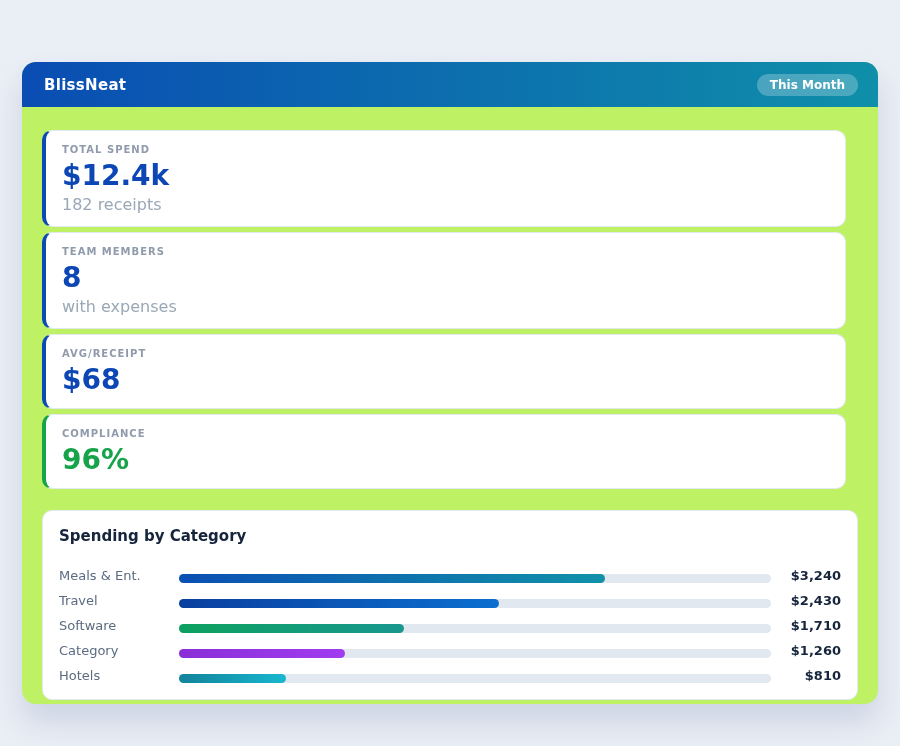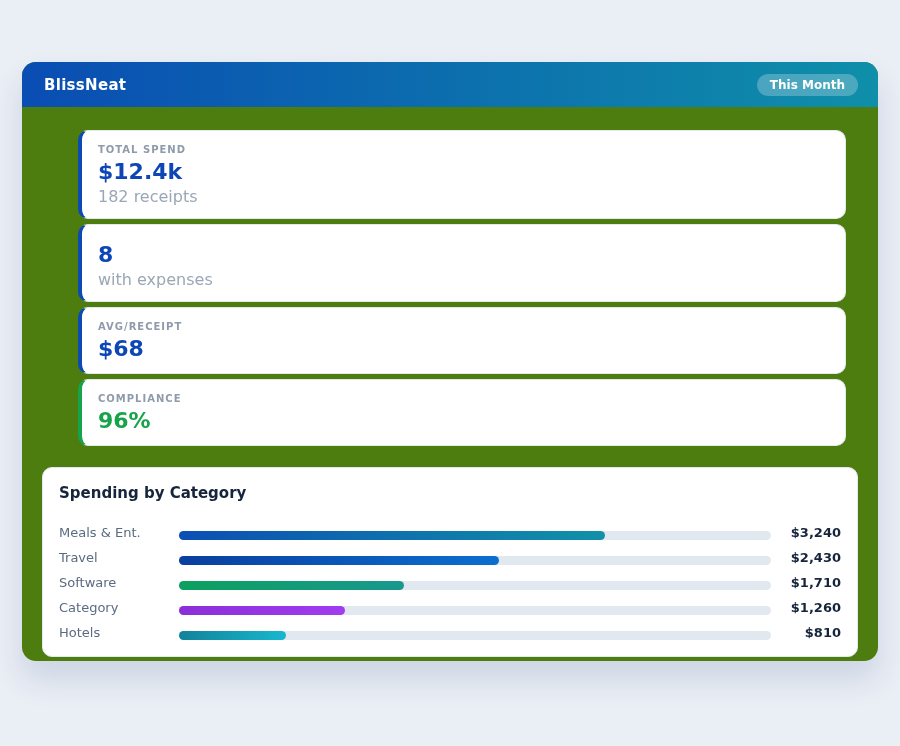--- a/index.html
+++ b/index.html
@@ -6,52 +6,52 @@
   html,body { width:900px; height:746px; }
   .page {
     width:900px; height:746px;
     background:#eaeef5;
     position:relative;
     font-family:"DejaVu Sans", sans-serif;
     overflow:hidden;
   }
   .app-card {
     position:absolute; left:22px; top:62px; width:856px;
-    background:#4d7c0f;
+    background:#bef264;
     border-radius:14px;
     box-shadow:0 18px 30px rgba(40,70,130,0.15);
     overflow:hidden;
   }
   .header {
     height:45px;
     background:linear-gradient(90deg,#0a4db3,#0f8fa9);
     display:flex; align-items:center; justify-content:space-between;
     padding:0 20px 0 22px;
   }
   .app-title { color:#ffffff; font-size:15px; font-weight:bold; letter-spacing:0.3px; }
   .badge {
     background:rgba(255,255,255,0.25);
     color:#ffffff; font-size:12px; font-weight:bold;
     padding:4px 13px; border-radius:999px;
     cursor:pointer;
   }
-  .stats { padding:23px 32px 0 20px;margin-left:36px; }
+  .stats { padding:23px 32px 0 20px; }
   .stat-card {
     background:#ffffff;
     border:1px solid #e3e9f1;
     border-left:4px solid #0d4ab3;
     border-radius:10px;
     padding:13px 16px 12px 16px;
     margin-bottom:5px;
   }
   .stat-label {
     font-size:10px; font-weight:bold; letter-spacing:1px;
     color:#8f9aab; text-transform:uppercase;
   }
-  .stat-value { font-size:22px; font-weight:bold; color:#0d47b5; margin-top:4px; }
+  .stat-value { font-size:28px; font-weight:bold; color:#0d47b5; margin-top:4px; }
   .stat-sub { font-size:16px; color:#9aa7b5; margin-top:3px; }
   .spend-card {
     margin:21px 20px 4px 20px;
     background:#ffffff;
     border:1px solid #e3e9f1;
     border-radius:10px;
     padding:16px;
   }
   .spend-title { font-size:15px; font-weight:bold; color:#16253c; margin-bottom:13px; }
   .cat-row { display:flex; align-items:flex-end; height:25px; }
@@ -74,20 +74,21 @@
       <span class="badge">This Month</span>
     </div>
 
     <div class="stats">
       <div class="stat-card" style="border-left-color: rgb(13, 74, 179);">
         <div class="stat-label">TOTAL SPEND</div>
         <div class="stat-value" style="color: rgb(13, 71, 181);">$12.4k</div>
         <div class="stat-sub">182 receipts</div>
       </div>
       <div class="stat-card" style="border-left-color: rgb(13, 74, 179);">
+        <div class="stat-label">TEAM MEMBERS</div>
         <div class="stat-value" style="color: rgb(13, 71, 181);">8</div>
         <div class="stat-sub">with expenses</div>
       </div>
       <div class="stat-card" style="border-left-color: rgb(13, 74, 179);">
         <div class="stat-label">AVG/RECEIPT</div>
         <div class="stat-value" style="color: rgb(13, 71, 181);">$68</div>
 
       </div>
       <div class="stat-card" style="border-left-color: rgb(22, 163, 74);">
         <div class="stat-label">COMPLIANCE</div>

